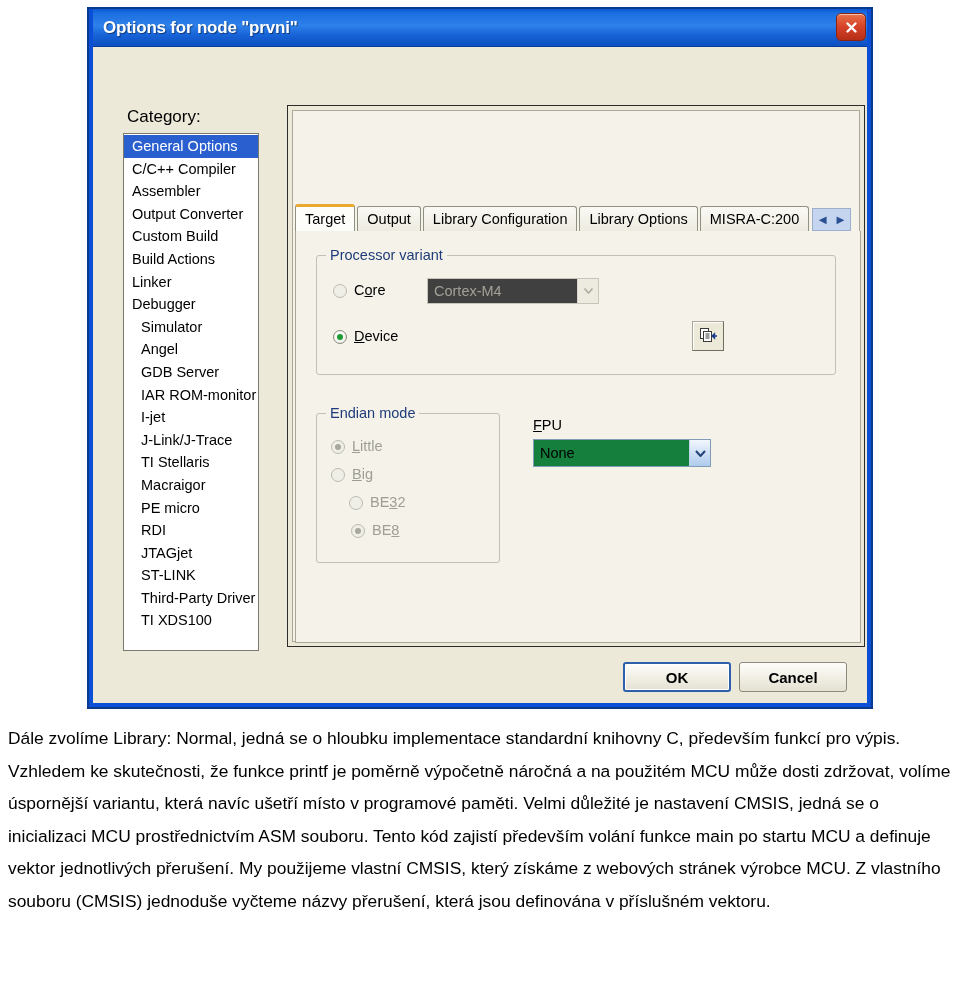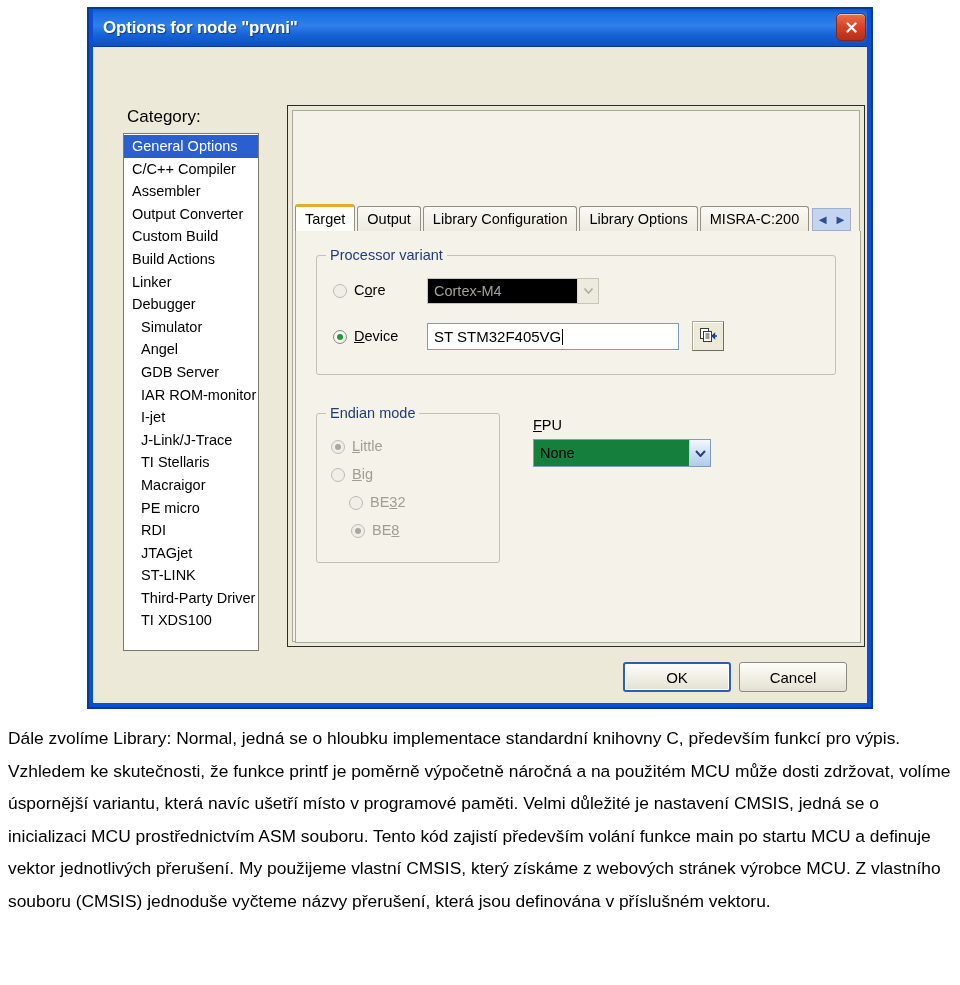--- a/index.html
+++ b/index.html
@@ -235,21 +235,21 @@
     cursor: pointer;
   }
   .combo .val { flex: 1; white-space: nowrap; }
   .combo-arrow {
     width: 21px; height: 100%;
     background: linear-gradient(to bottom, #F3F7FD 0%, #CFE0F5 50%, #AFCBEC 100%);
     border-left: 1px solid #BFD2E6;
     display: flex; align-items: center; justify-content: center;
   }
   .combo.dis {
-    background: #000000;
+    background: #404040;
     border: 1px solid #C7C5B8;
     color: #A3A196;
   }
   .combo.dis .combo-arrow {
     background: #EDEBE0;
     border-left: 1px solid #D8D6CA;
   }
   .textbox {
     position: absolute;
     height: 27px;
@@ -287,20 +287,21 @@
   
   .btn {
     position: absolute;
     width: 108px; height: 30px;
     border-radius: 3px;
     background: linear-gradient(to bottom, #FDFDFB 0%, #F2F0E6 48%, #E4E1D2 100%);
     border: 1px solid #8D8B7E;
     display: flex; align-items: center; justify-content: center;
     font-size: 15px; color: #000;
     cursor: pointer;
+    font-weight: bold;
   }
   .btn.default {
     border: 2px solid #2E5FAB;
     box-shadow: inset 0 0 0 1px #FFFFFF;
   }
 
   
   #bodytext {
     position: absolute;
     left: 8px; top: 722px;
@@ -395,24 +396,20 @@
             <svg width="9" height="6" viewBox="0 0 9 6">
                 <path d="M0.5 0.5 L4.5 5 L8.5 0.5" fill="none" stroke="#B0AEA2" stroke-width="1.6"></path>
               </svg>
           </span>
         </div>
 
         <div class="radio-row" style="left:16px; top:72px;">
           <span class="radio checked"></span>
           <span><u>D</u><span>evice</span></span>
         </div>
-        <div class="textbox" style="left:110px; top:67px; width:252px;">
-          <span>ST STM32F405VG</span>
-            <span class="caret"></span>
-        </div>
         <div class="icon-btn" style="left:375px; top:65px;">
           <svg width="20" height="18" viewBox="0 0 20 18">
             <rect x="2.5" y="1.5" width="8" height="10" fill="#FFFFFF" stroke="#3A3A3A" stroke-width="1"></rect>
             <rect x="5.5" y="4.5" width="8" height="10" fill="#FFFFFF" stroke="#3A3A3A" stroke-width="1"></rect>
             <path d="M7.5 7 H11.5 M7.5 9 H11.5 M7.5 11 H11.5" stroke="#3A3A3A" stroke-width="1"></path>
             <path d="M19 9 L15 9 M16.5 6.8 L14.2 9 L16.5 11.2 Z" stroke="#1B3E8C" stroke-width="1.4" fill="#1B3E8C"></path>
           </svg>
         </div>
       </div>
 

